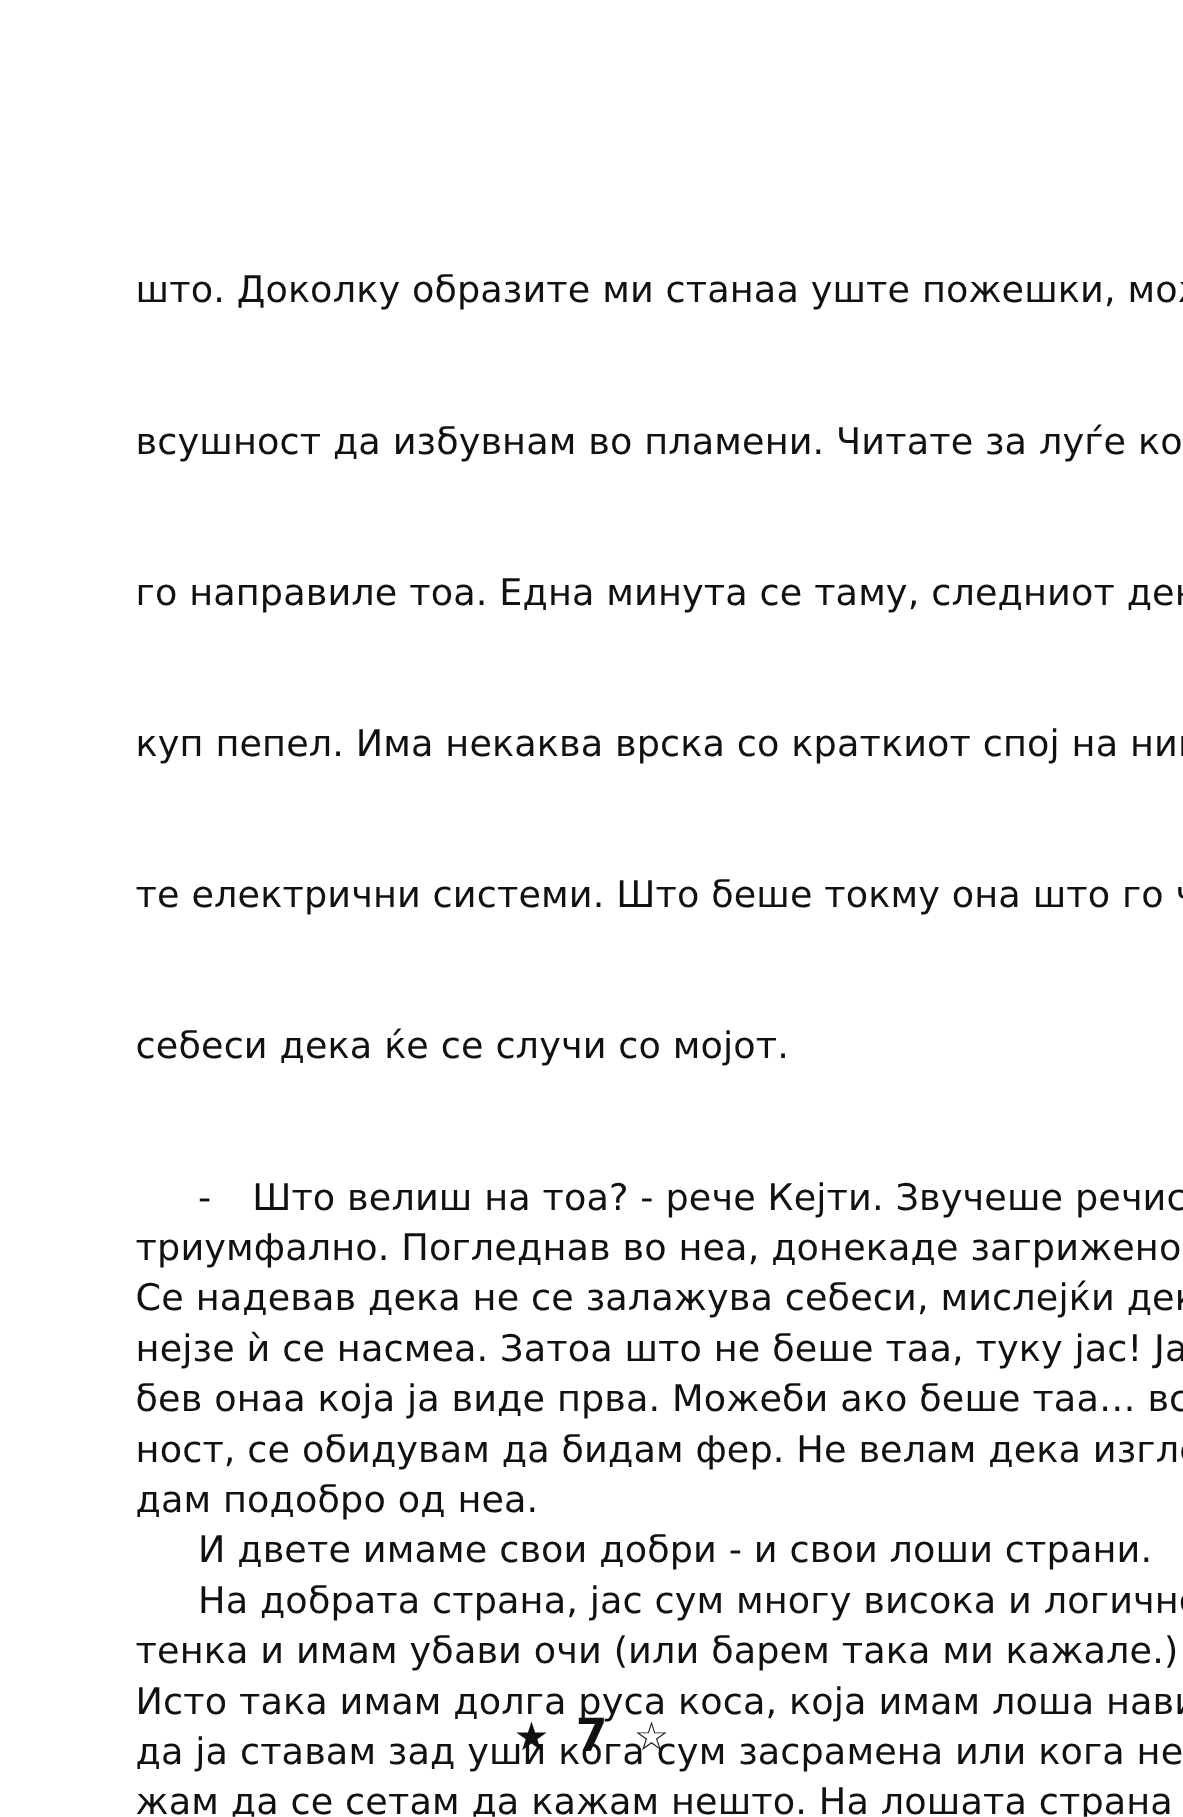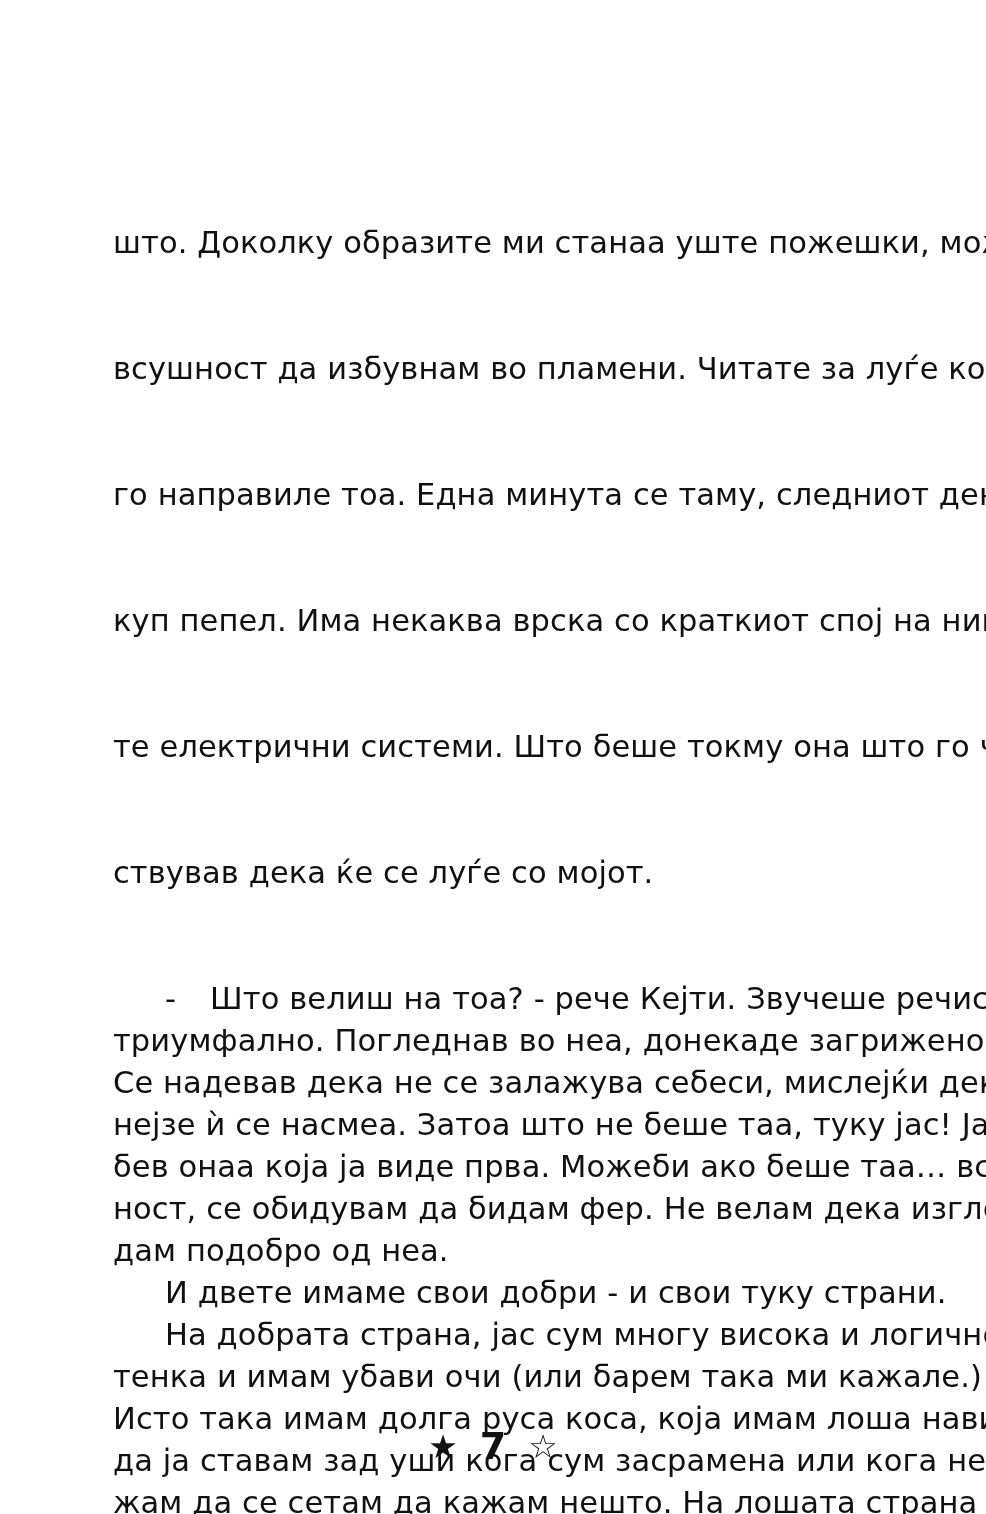--- a/index.html
+++ b/index.html
@@ -109,26 +109,26 @@
 <div class="page">
 
   <div class="text-column">
 
     <p class="para">
       <span class="line">што. Доколку образите ми станаа уште пожешки, можев</span>
       <span class="line">всушност да избувнам во пламени. Читате за луѓе кои</span>
       <span class="line">го направиле тоа. Една минута се таму, следниот ден се</span>
       <span class="line">куп пепел. Има некаква врска со краткиот спој на нивни-</span>
       <span class="line">те електрични системи. Што беше токму она што го чув-</span>
-      <span class="line last">ствував дека ќе се луѓе со мојот.</span>
+      <span class="line last">себеси дека ќе се случи со мојот.</span>
     </p>
 
     <p class="para"><span class="line"><span class="indent"></span><span>-</span><span class="dash-gap"></span><span>Што велиш на тоа? - рече Кејти. Звучеше речиси</span></span><span class="line">триумфално. Погледнав во неа, донекаде загрижено.</span><span class="line">Се надевав дека не се залажува себеси, мислејќи дека</span><span class="line">нејзе ѝ се насмеа. Затоа што не беше таа, туку јас! Јас</span><span class="line">бев онаа која ја виде прва. Можеби ако беше таа… всуш-</span><span class="line">ност, се обидувам да бидам фер. Не велам дека изгле-</span><span class="line last">дам подобро од неа.</span></p>
 
-    <p class="para"><span class="line last"><span class="indent"></span><span>И двете имаме свои добри - и свои туку страни.</span></span></p>
+    <p class="para"><span class="line last"><span class="indent"></span><span>И двете имаме свои добри - и свои лоши страни.</span></span></p>
 
     <p class="para"><span class="line"><span class="indent"></span><span>На добрата страна, јас сум многу висока и логично</span></span><span class="line">тенка и имам убави очи (или барем така ми кажале.)</span><span class="line">Исто така имам долга руса коса, која имам лоша навика</span><span class="line">да ја ставам зад уши кога сум засрамена или кога не мо-</span><span class="line">жам да се сетам да кажам нешто. На лошата страна - па,</span></p>
 
   </div>
 
   <div class="footer">
     <span class="orn">★</span>
     <span class="page-num">7</span>
     <span class="orn">☆</span>
   </div>

